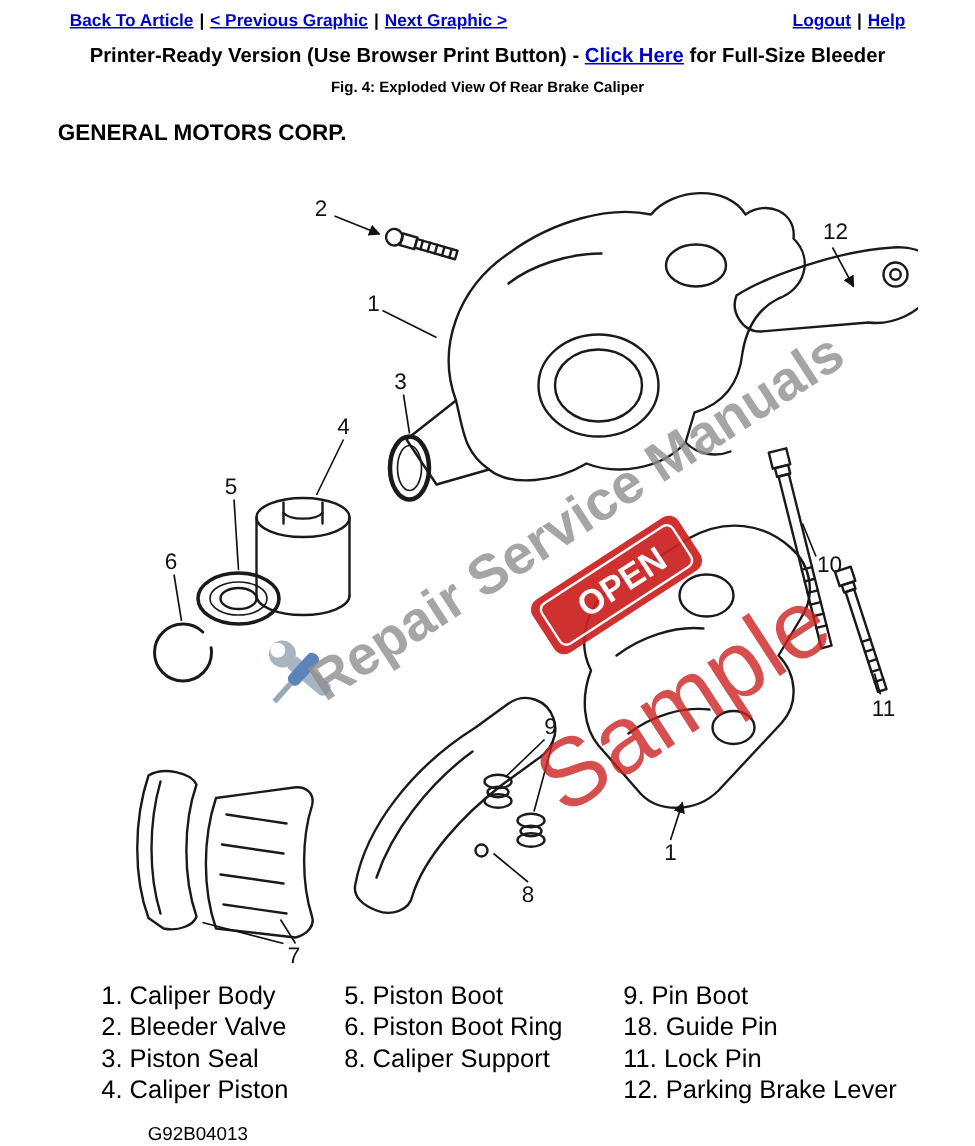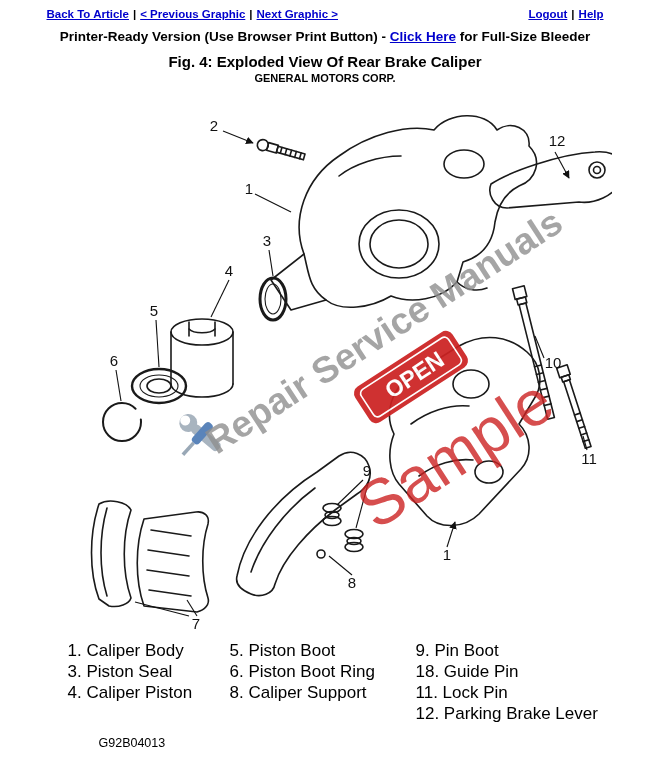--- a/index.html
+++ b/index.html
@@ -5,22 +5,22 @@
   * { box-sizing: border-box; }
   body { margin: 0; background: #ffffff; font-family: "Liberation Sans", sans-serif; color: #000; }
   .page { width: 573px; height: 764px; position: relative; overflow: hidden; background: #fff; margin: 0 auto; }
 
   .topnav { display: flex; justify-content: space-between; align-items: center;
             padding: 8px 8px 2px 8px; font-size: 11.5px; font-weight: bold; }
   .topnav a, .inline-link { color: #0000cc; text-decoration: underline; cursor: pointer; font-weight: bold; }
   .sep { color: #000; margin: 0 4px; font-weight: bold; }
 
   .printer-line { text-align: center; font-size: 13.5px; font-weight: bold; margin-top: 7px; }
-  .fig-caption { text-align: center; font-size: 15px; font-weight: bold; margin-top: 9px; }
-  .company { text-align: center; font-size: 11px; font-weight: bold; margin-top: 2px; }
+  .fig-caption { text-align: center; font-size: 10px; font-weight: bold; margin-top: 9px; }
+  .company { font-size: 15px; font-weight: bold; margin-top: 16px; }
 
   .diagram { width: 650px; height: 556px; position: relative; }
   svg text { font-family: "Liberation Sans", sans-serif; }
   .callout-num { font-size: 15px; fill: #111; }
   .lineart { stroke: #1a1a1a; fill: none; stroke-width: 1.6; stroke-linejoin: round; stroke-linecap: round; }
   .leader { stroke: #111; stroke-width: 1.1; fill: none; }
 
   .legend { display: flex; padding-left: 29px; font-size: 17px; margin-top: 0px; }
   .legend .col { line-height: 1.24; }
   .legend .col-1 { width: 162px; }
@@ -219,20 +219,21 @@
         <text x="4" y="8" text-anchor="middle" font-size="23" font-weight="bold" fill="#ffffff">OPEN</text>
       </g>
 
       <text transform="translate(428,388) rotate(-33)" text-anchor="middle" font-size="64" fill="#cc2222" opacity="0.8">Sample</text>
     </svg>
   </div>
 
   <div class="legend">
     <div class="col col-1">
       <div>1. Caliper Body</div>
+      <div>2. Bleeder Valve</div>
       <div>3. Piston Seal</div>
       <div>4. Caliper Piston</div>
     </div>
     <div class="col col-2">
       <div>5. Piston Boot</div>
       <div>6. Piston Boot Ring</div>
       <div>8. Caliper Support</div>
     </div>
     <div class="col col-3">
       <div>9. Pin Boot</div>

